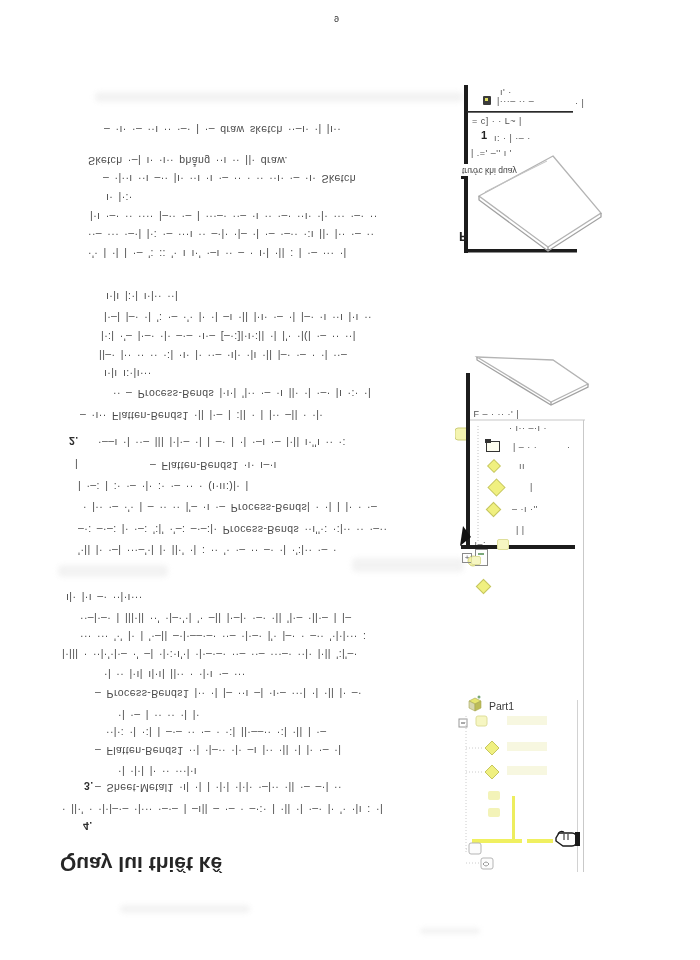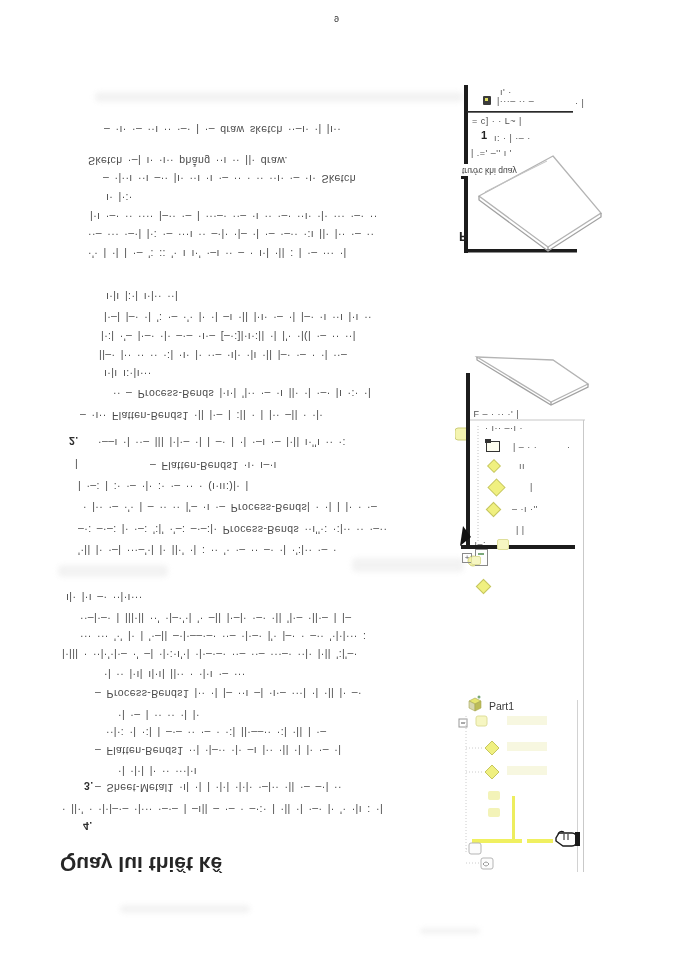--- a/index.html
+++ b/index.html
@@ -89,21 +89,21 @@
 
   <div id="marks-layer">
       <div class="mark" style="left: 500px; top: 87px; width: 34px;">ı' ·</div>
       <div class="mark" style="left: 497px; top: 96px; width: 64px;">|···– ·· –</div>
       <div class="mark" style="left: 575px; top: 98px; width: 16px;">· |</div>
       <div class="mark" style="left: 472px; top: 116px; width: 84px;">= c] · · L~ |</div>
       <div class="mark dark" style="left: 481px; top: 130px; width: 10px;">1</div>
       <div class="mark" style="left: 494px; top: 133px; width: 52px;">ı: · | ·– ·</div>
       <div class="mark" style="left: 471px; top: 148px; width: 82px;">| .=' –'' ı '</div>
       <div class="mark" style="left: 467px; top: 409px; width: 96px;">· F – · ·· ·' |</div>
-      <div class="mark" style="left: 485px; top: 423px; width: 58px;">· ı·· –·ı ·</div>
+      <div class="mark" style="left: 509px; top: 423px; width: 58px;">· ı·· –·ı ·</div>
       <div class="mark" style="left: 513px; top: 442px; width: 52px;">| – · ·</div>
       <div class="mark" style="left: 567px; top: 442px; width: 8px;">·</div>
       <div class="mark" style="left: 519px; top: 461px; width: 20px;">ıı</div>
       <div class="mark" style="left: 530px; top: 482px; width: 8px;">|</div>
       <div class="mark" style="left: 512px; top: 504px; width: 42px;">– ·ı ·''</div>
       <div class="mark" style="left: 516px; top: 525px; width: 24px;">| |</div>
       <div class="mark" style="left: 468px; top: 539px; width: 28px;">· ı–:</div>
     </div>
 
   <div class="heading">Quay lui thiết kế</div>

